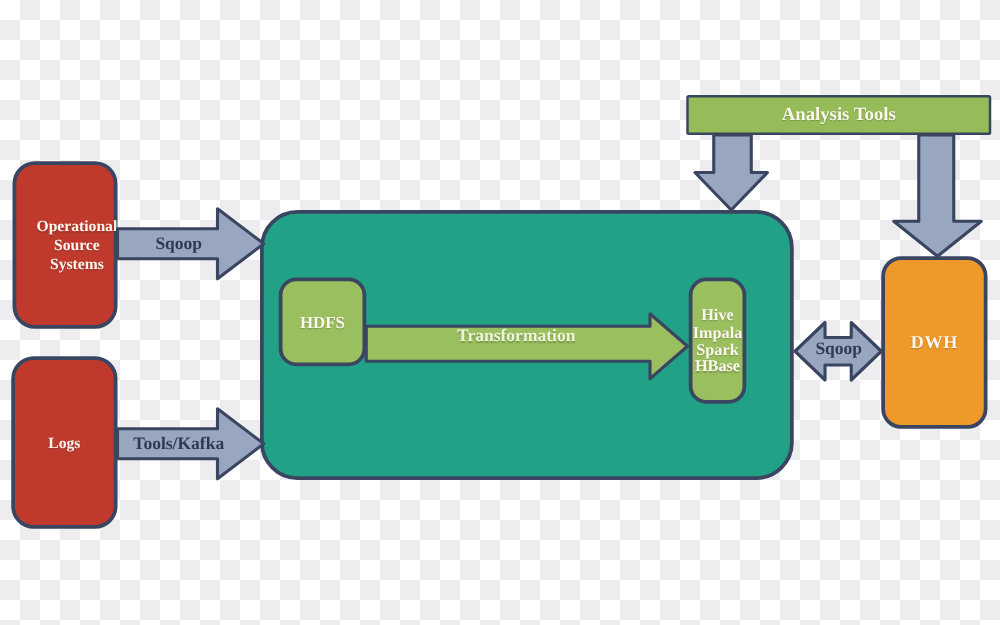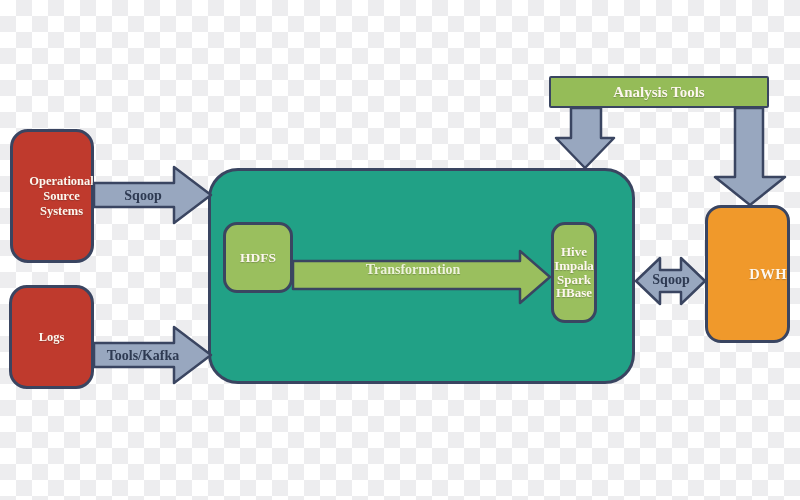--- a/index.html
+++ b/index.html
@@ -25,26 +25,26 @@
   .orange-node{background:#f0992b;border-radius:16px;font-size:14.5px;letter-spacing:0.5px;}
   .arrow-svg{position:absolute;overflow:visible;}
   .arrow-svg polygon{stroke:#3a4561;stroke-width:2.5;stroke-linejoin:round;}
   .arrow-label{
     position:absolute;text-align:center;color:#2e3a52;
     font-size:14px;height:40px;line-height:24px;
   }
   .transform-label{color:#eef3dc;text-shadow:0 1px 1px rgba(40,60,30,0.3);}
   
   .pos-op{left:10px;top:129px;width:84px;height:134px;padding-left:19px;}
-  .pos-logs{left:9px;top:285px;width:85px;height:104px;}
+  .pos-logs{left:9px;top:285px;width:85px;height:138px;}
   .pos-teal{left:208px;top:168px;width:427px;height:216px;}
   .pos-hdfs{left:223px;top:222px;width:70px;height:71px;}
   .pos-hive{left:551px;top:222px;width:46px;height:101px;}
-  .pos-analysis{left:549px;top:76px;width:220px;height:32px;align-items:center;}
-  .pos-dwh{left:705px;top:205px;width:85px;height:138px;justify-content:flex-end;}
+  .pos-analysis{left:549px;top:76px;width:244px;height:32px;align-items:center;}
+  .pos-dwh{left:705px;top:205px;width:85px;height:138px;}
   .pos-arr-sqoop1{left:94px;top:167px;}
   .pos-arr-flume{left:94px;top:327px;}
   .pos-arr-transform{left:293px;top:248px;}
   .pos-arr-down1{left:556px;top:108px;}
   .pos-arr-down2{left:715px;top:108px;}
   .pos-arr-dbl{left:636px;top:258px;}
   .pos-lbl-sqoop1{left:93px;top:184px;width:100px;}
   .pos-lbl-flume{left:93px;top:344px;width:100px;}
   .pos-lbl-transform{left:313px;top:258px;width:200px;}
   .pos-lbl-sqoop2{left:621px;top:268px;width:100px;}

